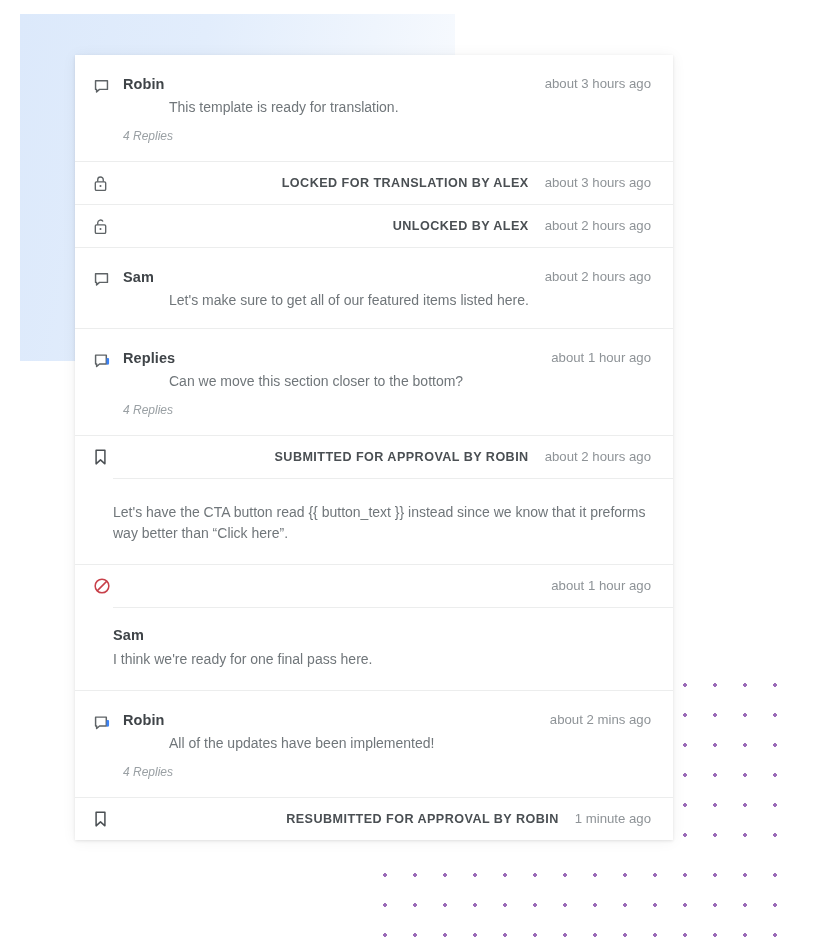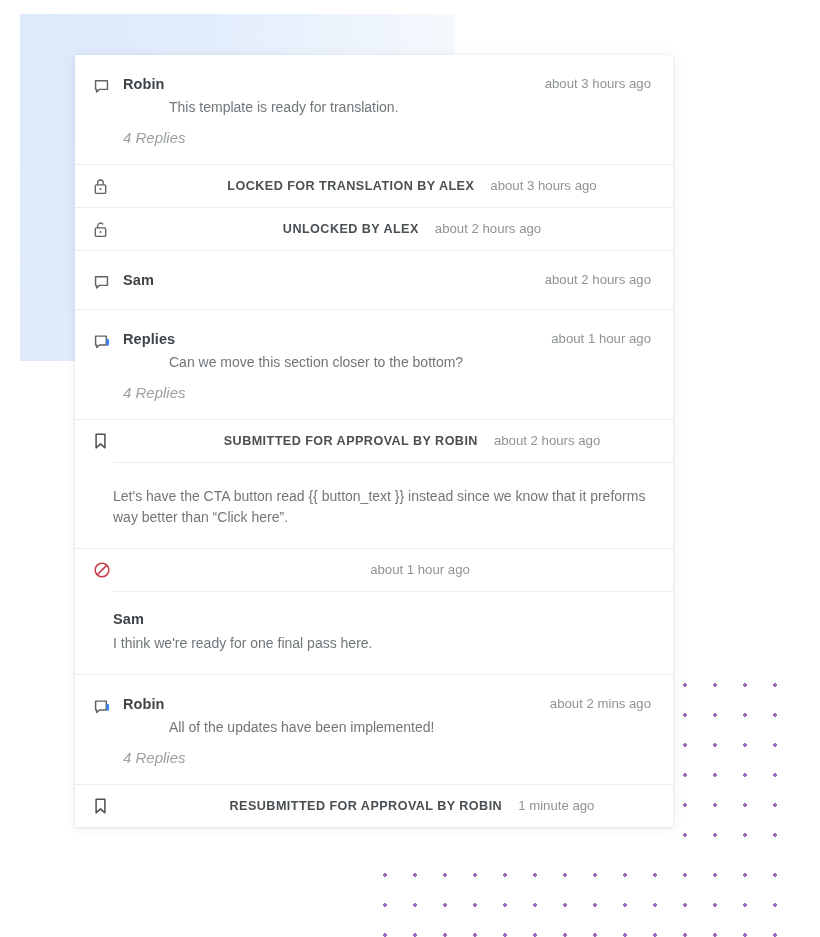--- a/index.html
+++ b/index.html
@@ -106,40 +106,39 @@
   }
   .c-text {
     font-size: 14px;
     color: #70767a;
     line-height: 20px;
     margin-top: 4px;
     padding-right: 10px;
     margin-left: 46px;
   }
   .c-replies {
-    font-size: 15px;
+    font-size: 12px;
     font-style: italic;
     color: #9aa0a4;
     margin-top: 12px;
   }
 
   
   .row-status {
     align-items: center;
     min-height: 42px;
     padding-top: 10px;
     padding-bottom: 10px;
   }
   .row-status .icon-cell { padding-top: 0; align-items: center; }
   .s-line {
     display: flex;
     align-items: center;
-    justify-content: center;
+    justify-content: flex-end;
     width: 100%;
-    margin-left: 25px;
   }
   .s-label {
     font-size: 12.6px;
     font-weight: bold;
     letter-spacing: .45px;
     color: #4a4f53;
     text-transform: uppercase;
     line-height: 18px;
   }
   .s-time {
@@ -242,20 +241,21 @@
         <span class="icon-cell">
             <svg width="17" height="17" viewBox="0 0 20 20" fill="none" stroke="#5e6366" stroke-width="1.7">
       <path d="M3 3.2h14v10.2H7.6L4.2 16.4v-3H3z" stroke-linejoin="round"></path>
             </svg>
           </span>
         <div class="body-cell">
           <div class="c-head">
             <span class="c-author">Sam</span>
             <span class="c-time">about 2 hours ago</span>
           </div>
+          <div class="c-text">Let's make sure to get all of our featured items listed here.</div>
 
         </div>
       </div>
     </div>
       <div class="group">
       <div class="row row-comment nb">
         <span class="icon-cell">
             <svg width="19" height="18" viewBox="0 0 22 20" fill="none">
       <path d="M3 3.2h12.4v10.2H7.6L4.2 16.4v-3H3z" stroke="#5e6366" stroke-width="1.7" stroke-linejoin="round"></path>
       <rect x="15.6" y="6.6" width="3" height="7.6" rx="1.2" fill="#3b82f6"></rect>

